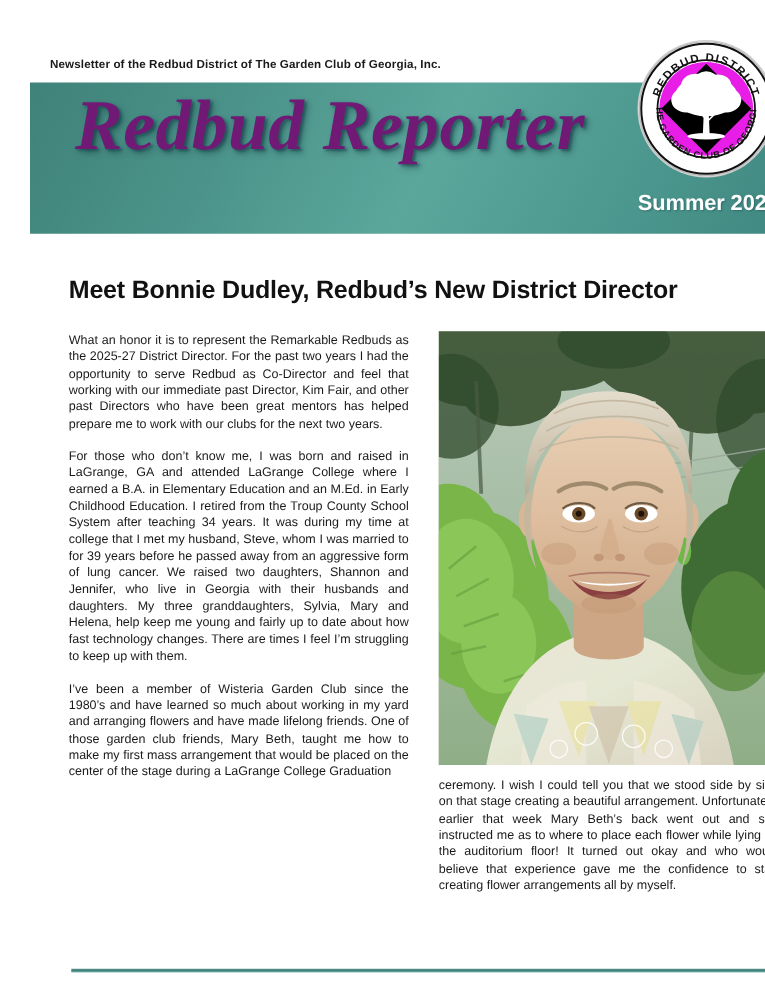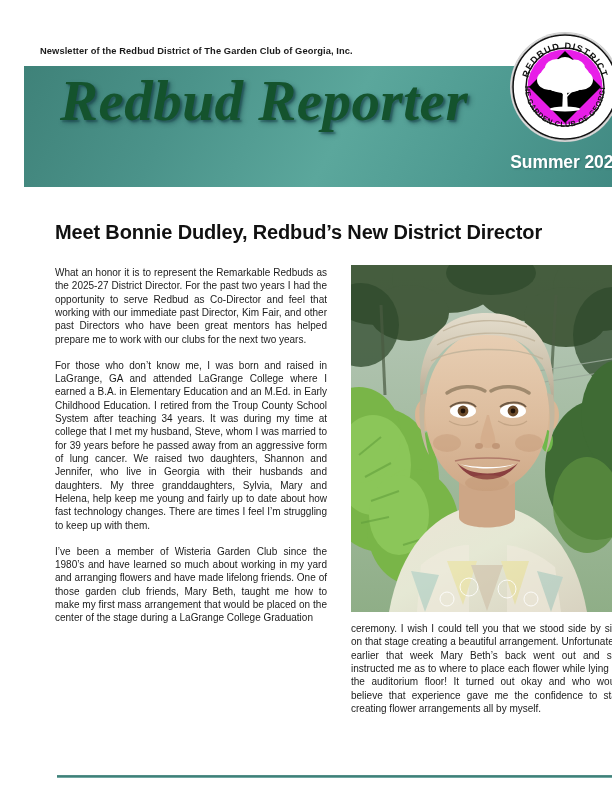--- a/index.html
+++ b/index.html
@@ -39,21 +39,21 @@
         #3f8780 100%);
   }
   .masthead-title {
     position: absolute;
     left: 36px; top: 72px;
     font-family: "Liberation Serif", serif;
     font-style: italic;
     font-weight: bold;
     font-size: 57px;
     line-height: 1;
-    color: #14532d;
+    color: #701a75;
     letter-spacing: 0.5px;
     text-shadow: 2px 2px 2px rgba(20,60,70,0.55),
                  3px 3px 5px rgba(10,40,50,0.35);
     white-space: nowrap;
   }
   .issue-date {
     position: absolute;
     right: 13px; top: 152px;
     font-size: 17.5px;
     font-weight: bold;

